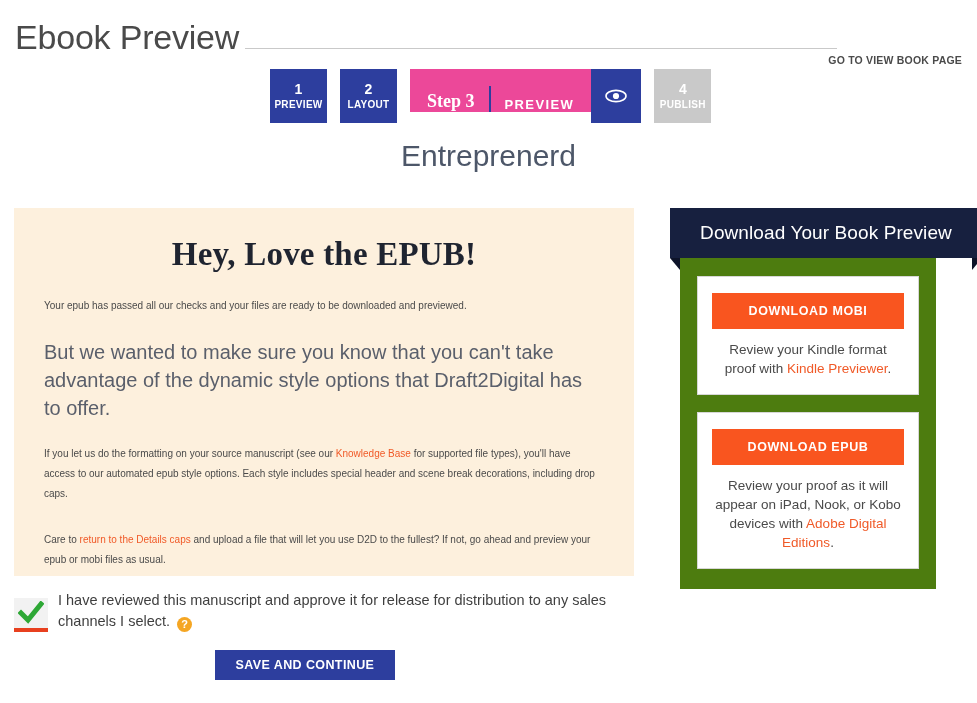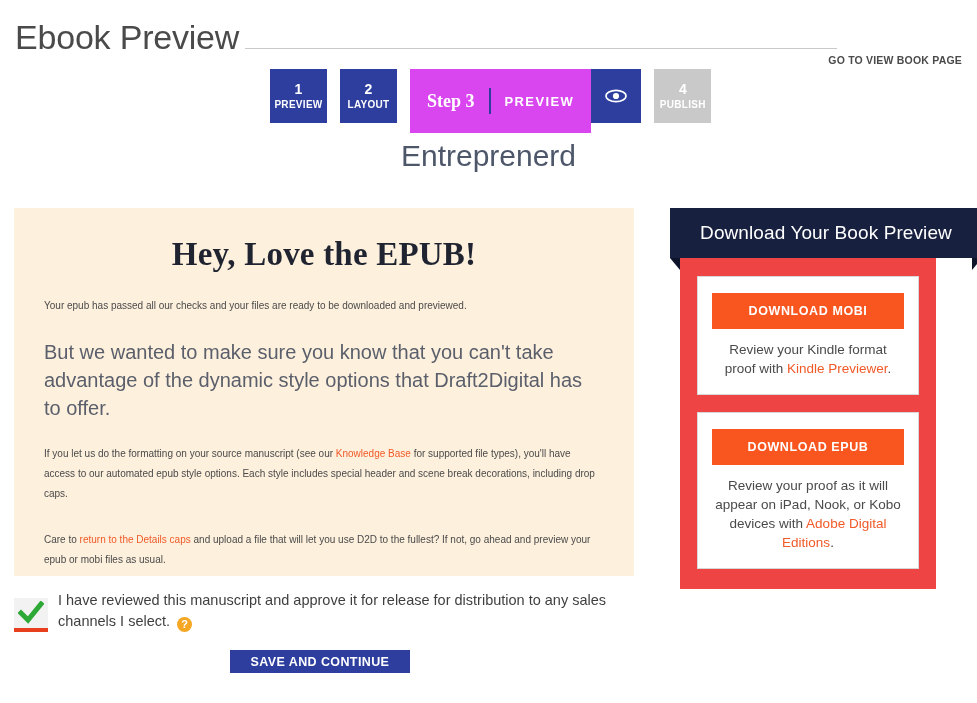--- a/index.html
+++ b/index.html
@@ -92,25 +92,25 @@
   .step.inactive {
     background: #c9c9c9;
     color: #ffffff;
   }
   .step-current {
     display: flex;
     height: 54px;
     margin-right: 13px;
   }
   .step-current .body {
-    background: #d946ef;
-    display: flex;
-    align-items: center;
+    background: #ec4899;
+    display: flex;
+    align-items: flex-end;
     padding: 0 17px;
-    height: 64px;
+    height: 43px;
   }
   .step-current .scur {
     font-family: "Liberation Serif", serif;
     font-size: 18px;
     font-weight: bold;
     color: #ffffff;
     white-space: nowrap;
   }
   .step-current .divider {
     width: 2px;
@@ -223,21 +223,21 @@
   }
   .ribbon::after {
     right: 0;
     border-width: 0 0 12px 10px;
     border-color: transparent transparent transparent #0d1329;
   }
   .panel-body {
     position: relative;
     width: 256px;
     margin-left: 20px;
-    background: #ef4444;
+    background: #4d7c0f;
     padding: 18px 17px 20px 17px;
   }
   .dl-card {
     border: 1px solid #d7d7d7;
     background: #ffffff;
     padding: 16px 14px 16px 14px;
     margin-bottom: 17px;
   }
   .dl-card:last-child { margin-bottom: 0; }
   .dl-button {
@@ -301,24 +301,24 @@
     text-align: center;
     vertical-align: -2px;
     margin-left: 3px;
     cursor: pointer;
     font-family: "Liberation Sans", sans-serif;
   }
 
   
   .save-btn {
     position: absolute;
-    left: 230px;
+    left: 215px;
     top: 650px;
     width: 180px;
-    height: 23px;
+    height: 30px;
     background: #2d3e9e;
     color: #ffffff;
     border: none;
     font-family: "Liberation Sans", sans-serif;
     font-size: 12.5px;
     font-weight: bold;
     letter-spacing: 0.4px;
     cursor: pointer;
   }
 </style>

